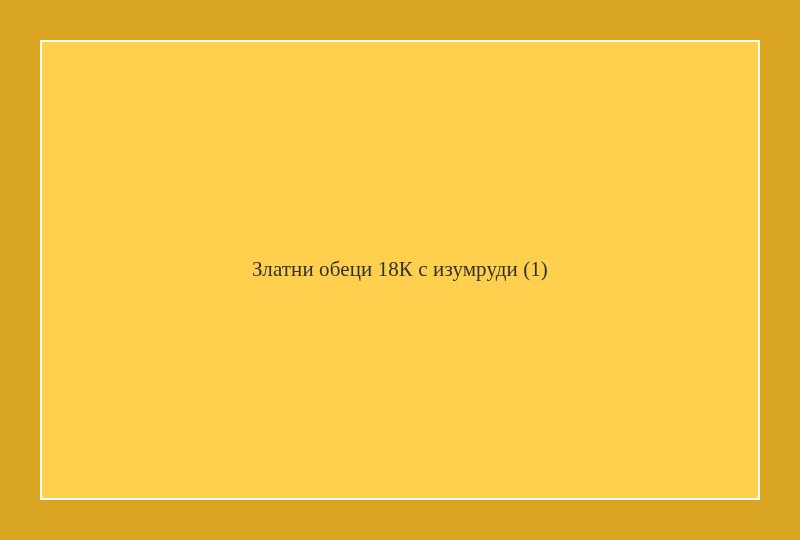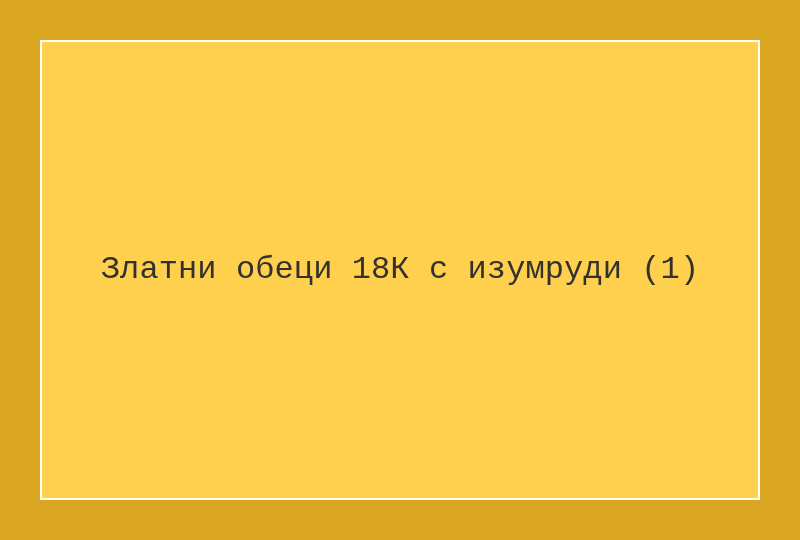--- a/index.html
+++ b/index.html
@@ -30,22 +30,22 @@
     box-sizing: border-box;
     background: #ffd04d;
     border: 2px solid #fffef8;
     display: flex;
     align-items: center;
     justify-content: center;
   }
 
   #placeholder-caption {
     display: block;
-    font-family: Liberation Mono, monospace;
-    font-size: 32px;
+    font-family: Liberation Serif, serif;
+    font-size: 21px;
     font-weight: 400;
     line-height: 1.2;
     color: #33312e;
     text-align: center;
     letter-spacing: 0.1px;
     white-space: nowrap;
     -webkit-font-smoothing: antialiased;
   }
 </style>
 </head>

